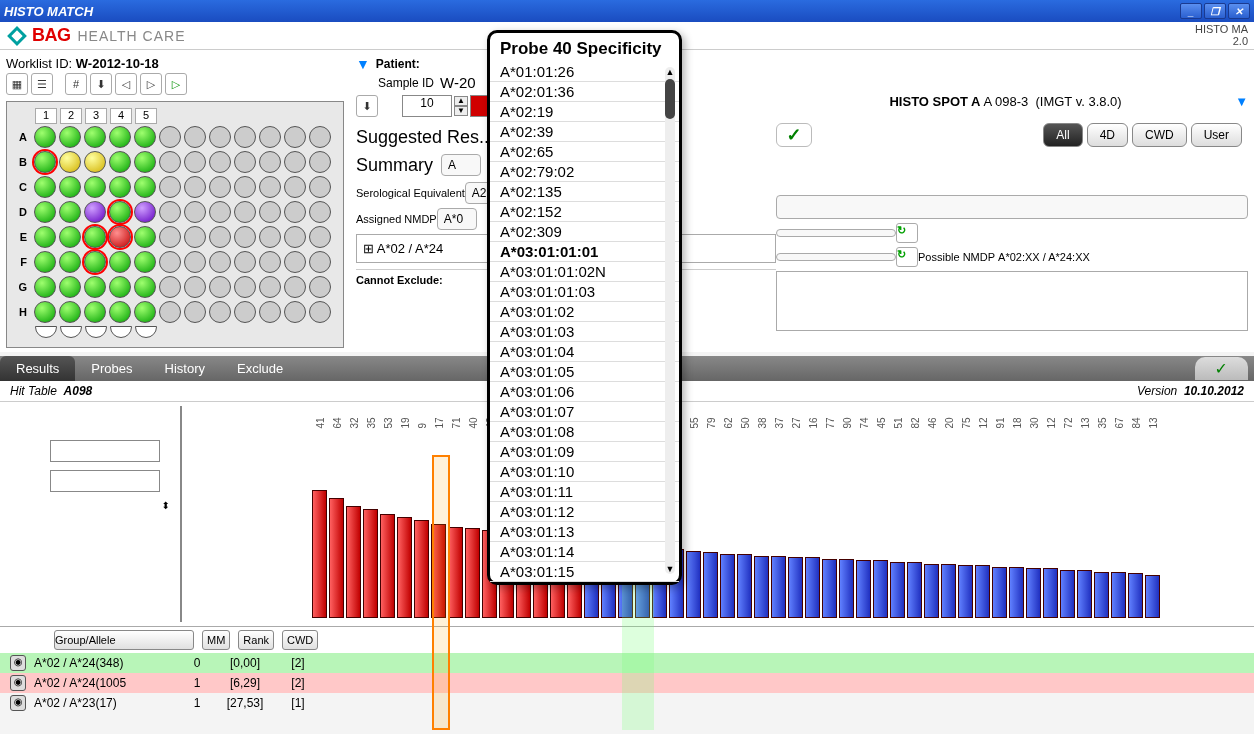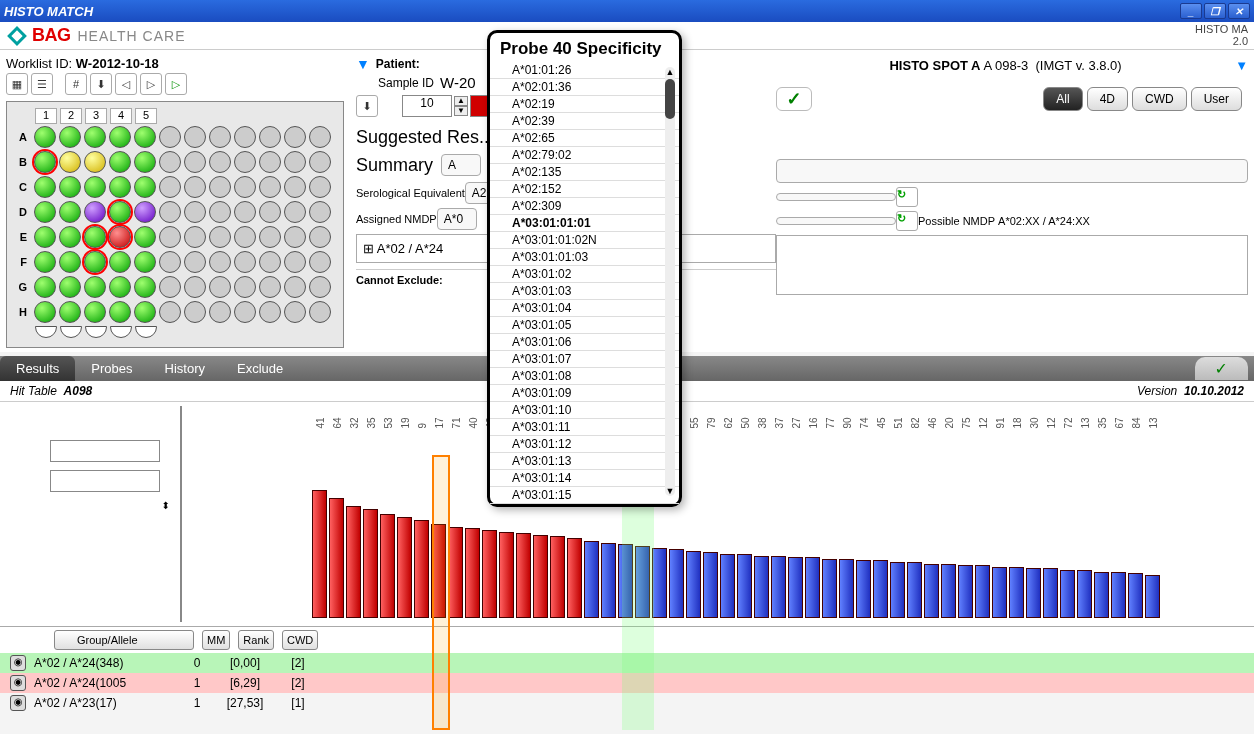--- a/index.html
+++ b/index.html
@@ -69,36 +69,36 @@
   .chartarea{ position:absolute; left:180px; right:10px; top:4px; bottom:4px; border-left:2px solid #888;}
   .collabels{ display:flex; padding-left:130px; gap:2px;}
   .collbl{ width:15px; font-size:10px; transform:rotate(-90deg); transform-origin:center; white-space:nowrap; color:#555; height:30px; display:flex; align-items:center;}
   .bars{ position:absolute; bottom:4px; left:130px; display:flex; align-items:flex-end; gap:2px;}
   .bar{ width:15px; border:1px solid #400;}
   .bar.red{ background:linear-gradient(to right,#ff6060,#c00000);}
   .bar.blue{ background:linear-gradient(to right,#6080ff,#2030c0);}
   .hilite-col{ position:absolute; left:432px; top:455px; width:18px; height:275px; border:2px solid #ff8000; background:rgba(255,160,0,0.15); z-index:3; pointer-events:none;}
   .hilite-green{ position:absolute; left:622px; top:455px; width:32px; height:275px; background:rgba(120,255,120,0.25); z-index:2; pointer-events:none;}
   .tableheader{ display:flex; background:#fff; padding:3px 10px; gap:8px; align-items:center;}
-  .thbtn{ border:1px solid #888; padding:3px 22px; background:linear-gradient(to bottom,#fff,#e0e0e0); border-radius:3px; font-size:11px;}
+  .thbtn{ border:1px solid #888; padding:3px 0; background:linear-gradient(to bottom,#fff,#e0e0e0); border-radius:3px; font-size:11px;}
   .thbtn.sm{padding:3px 4px;}
   .resrows{ }
   .resrow{ display:flex; align-items:center; padding:2px 10px; gap:8px; font-size:12px;}
   .resrow.green{ background:#b8f5b8;}
   .resrow.red{ background:#ffc8c8;}
   .resrow .arrow{ width:16px; height:16px; border:1px solid #555; border-radius:3px; background:#ddd; font-size:10px; text-align:center;}
   .resrow .ga{ width:140px;}
   .resrow .mm{ width:30px; text-align:center;}
   .resrow .rank{ width:50px; text-align:center;}
   .resrow .cwd{ width:40px; text-align:center;}
   
   .popup { position:absolute; left:487px; top:30px; width:195px; background:#fff; border:3px solid #000; border-radius:10px; z-index:20; box-shadow:3px 3px 8px rgba(0,0,0,0.3);}
   .popup h3{ font-size:17px; padding:6px 10px 3px 10px; font-weight:bold;}
   .popup .list{ max-height:560px; overflow:hidden; position:relative;}
-  .popup .item{ padding:1px 22px; font-size:12px; border-bottom:1px solid #ddd;}
+  .popup .item{ padding:1px 10px; font-size:15px; border-bottom:1px solid #ddd;}
   .popup .item.bold{ font-weight:900;}
   .popup .scroll{ position:absolute; right:4px; top:34px; width:10px; bottom:8px; background:#eee; border-radius:5px;}
   .popup .scroll .thumb{ position:absolute; top:0; width:10px; height:40px; background:#444; border-radius:5px;}
   .popup .scroll .ar{font-size:9px;text-align:center;}
 </style>
 </head>
 <body>
 
 <div class="titlebar">
   <span>HISTO MATCH</span>
@@ -316,21 +316,21 @@
           <span>Assigned NMDP</span>
           <span class="dropbox">A*0</span>
         </div>
         <div class="tree">
           <span>⊞</span>
           <span>A*02 / A*24</span>
         </div>
         <div class="cannot">Cannot Exclude:</div>
       </div>
 
-      <div style="flex:1; position:relative;">
+      <div style="flex:1; position:relative;margin-top:36px;">
         <div class="rightinfo">
           <b>HISTO SPOT A</b>
           <span>A 098-3</span>
           &nbsp;<span>(IMGT v. 3.8.0)</span>
           <span class="tri">▼</span>
         </div>
         <div style="display:flex; align-items:center; gap:10px;">
           <div class="check-btn">✓</div>
           <div style="flex:1"></div>
           <div class="pillbar">

